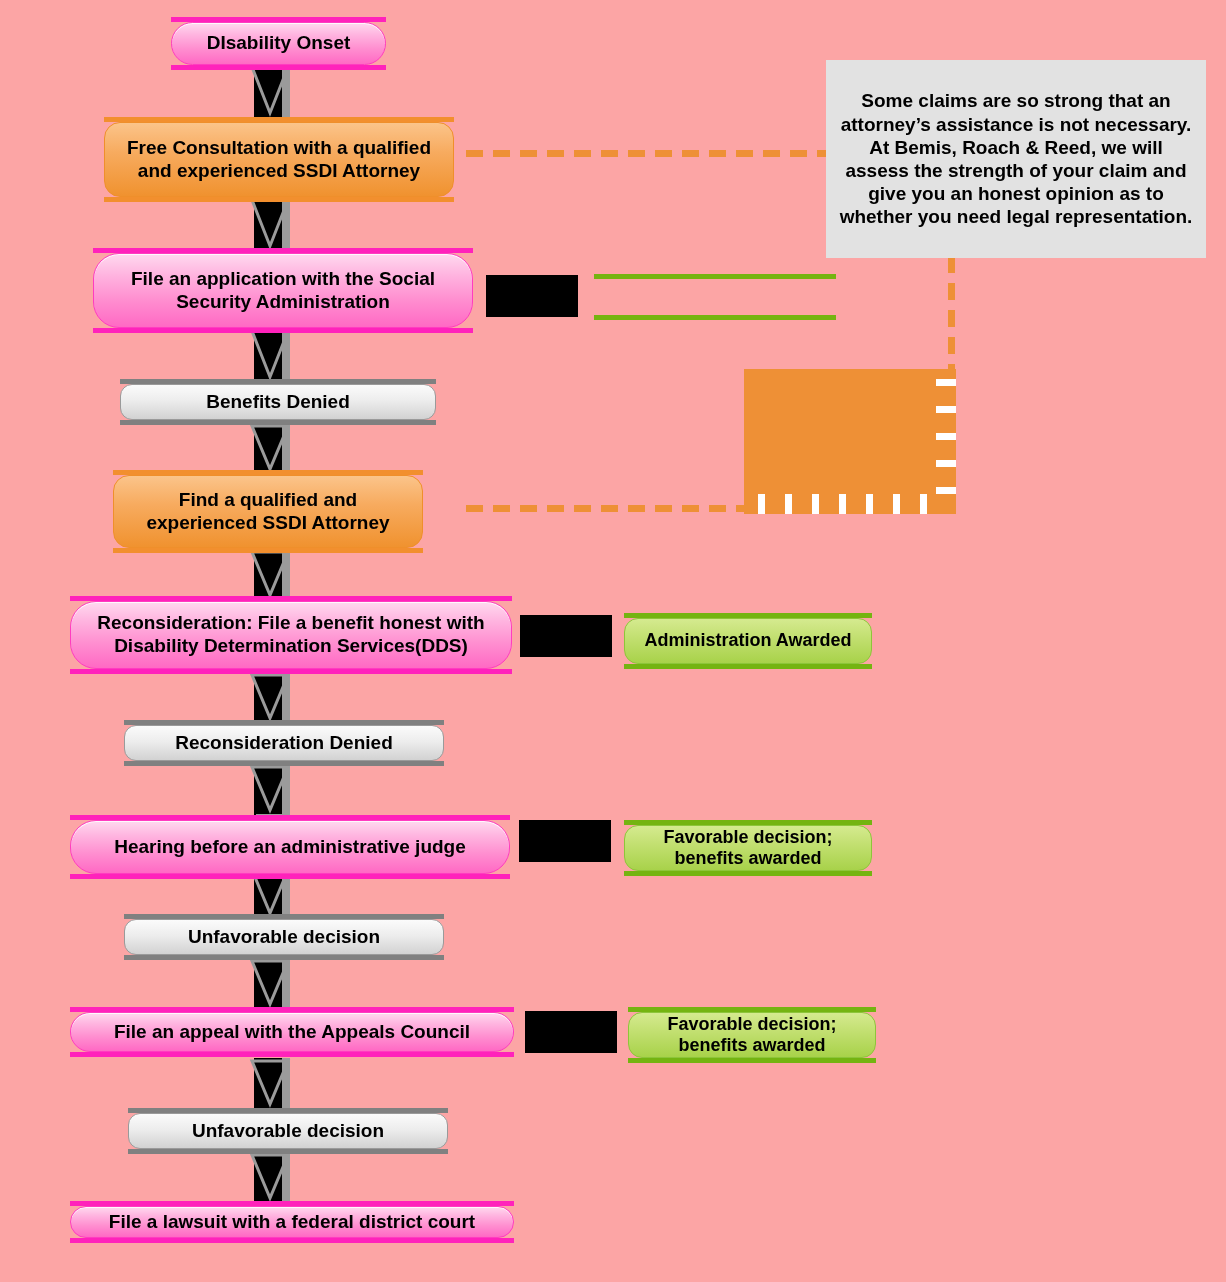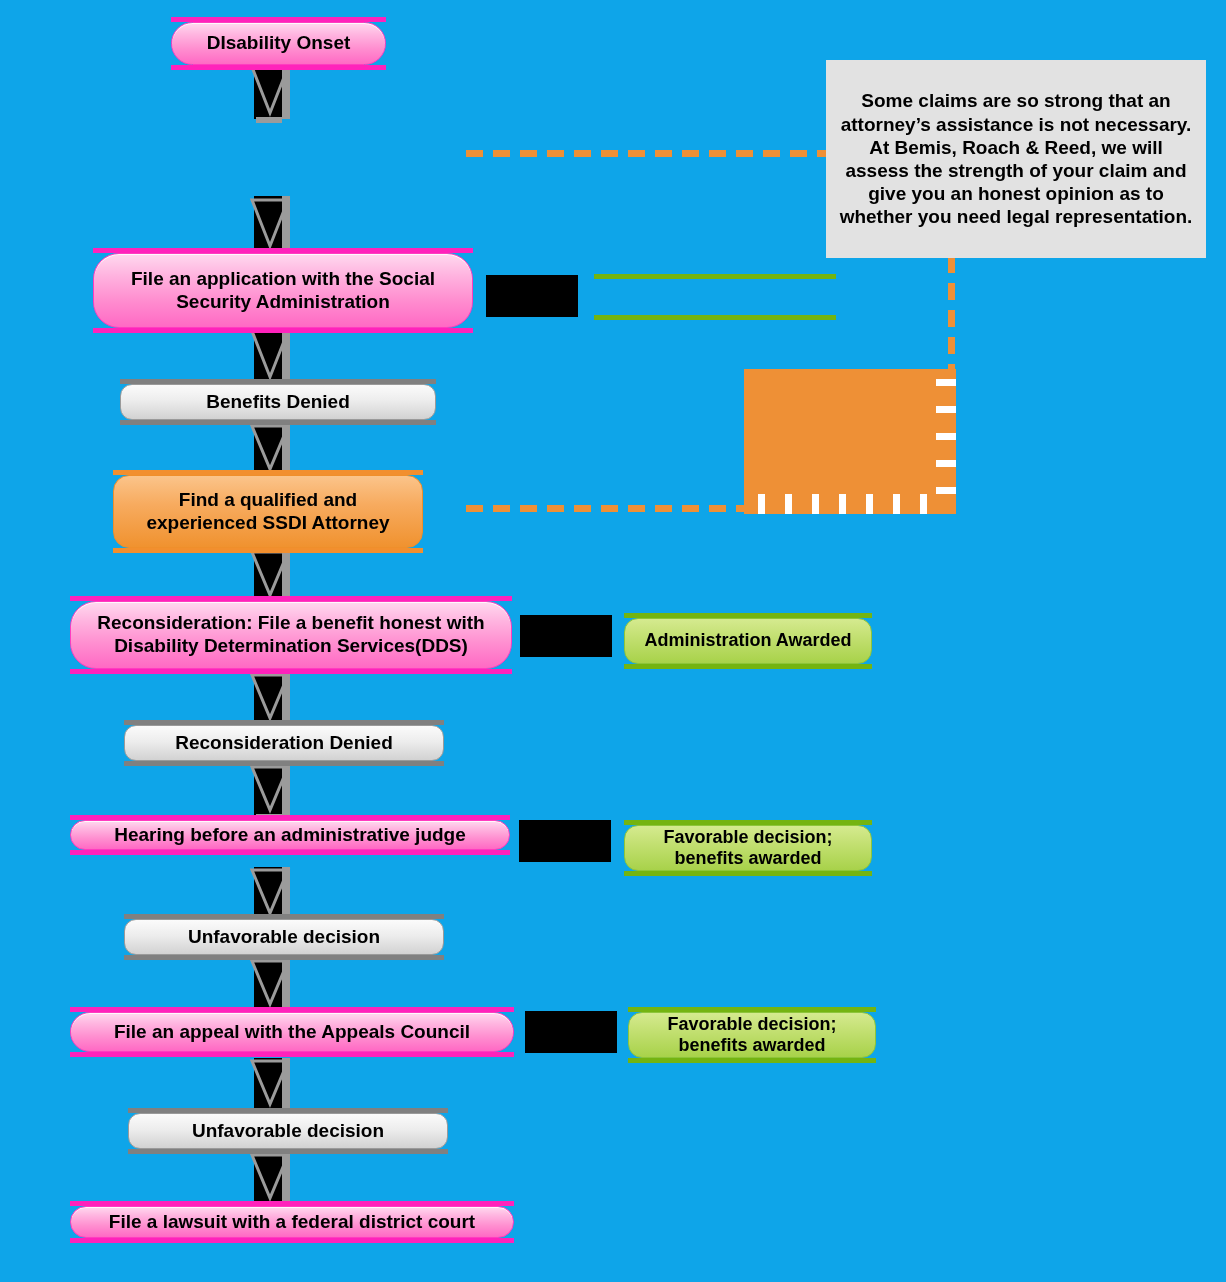--- a/index.html
+++ b/index.html
@@ -4,21 +4,21 @@
 <style>
   html,body{margin:0;padding:0;background:#ffffff;}
   body{
     font-family:"Liberation Sans","DejaVu Sans",sans-serif;
     -webkit-font-smoothing:none;
   }
   #canvas{
     position:relative;
     width:1226px;
     height:1282px;
-    background:#0ea5e9;
+    background:#fca5a5;
     overflow:hidden;
   }
 
   
   .pink-wrap{position:absolute;z-index:6;}
   .pink-accent{
     position:absolute;left:0;width:100%;height:5px;background:#ff22bb;
   }
   .pink-accent.t{top:0;}
   .pink-accent.b{bottom:0;}
@@ -261,20 +261,27 @@
   </div>
 
   <div class="pink-wrap" style="left:171px;top:17px;width:215px;height:53px;">
     <div class="pink-accent t"></div>
     <div class="pink-body">
       <span class="lbl">DIsability Onset</span>
     </div>
     <div class="pink-accent b"></div>
   </div>
 
+  <div class="orange-wrap" style="left:104px;top:117px;width:350px;height:85px;">
+    <div class="orange-accent t"></div>
+    <div class="orange-body">
+      <span class="lbl">Free Consultation with a qualified and experienced SSDI Attorney</span>
+    </div>
+    <div class="orange-accent b"></div>
+  </div>
 
   <div class="pink-wrap" style="left:93px;top:248px;width:380px;height:85px;">
     <div class="pink-accent t"></div>
     <div class="pink-body">
       <span class="lbl">File an application with the Social Security Administration</span>
     </div>
     <div class="pink-accent b"></div>
   </div>
 
   <div class="black-block" style="left:486px;top:275px;width:92px;height:42px;"></div>
@@ -319,21 +326,21 @@
   </div>
 
   <div class="grey-wrap" style="left:124px;top:720px;width:320px;height:46px;">
     <div class="grey-accent t"></div>
     <div class="grey-body">
       <span class="lbl">Reconsideration Denied</span>
     </div>
     <div class="grey-accent b"></div>
   </div>
 
-  <div class="pink-wrap" style="left:70px;top:815px;width:440px;height:40px;">
+  <div class="pink-wrap" style="left:70px;top:815px;width:440px;height:64px;">
     <div class="pink-accent t"></div>
     <div class="pink-body">
       <span class="lbl">Hearing before an administrative judge</span>
     </div>
     <div class="pink-accent b"></div>
   </div>
 
   <div class="black-block" style="left:519px;top:820px;width:92px;height:42px;"></div>
 
   <div class="green-wrap" style="left:624px;top:820px;width:248px;height:56px;">

